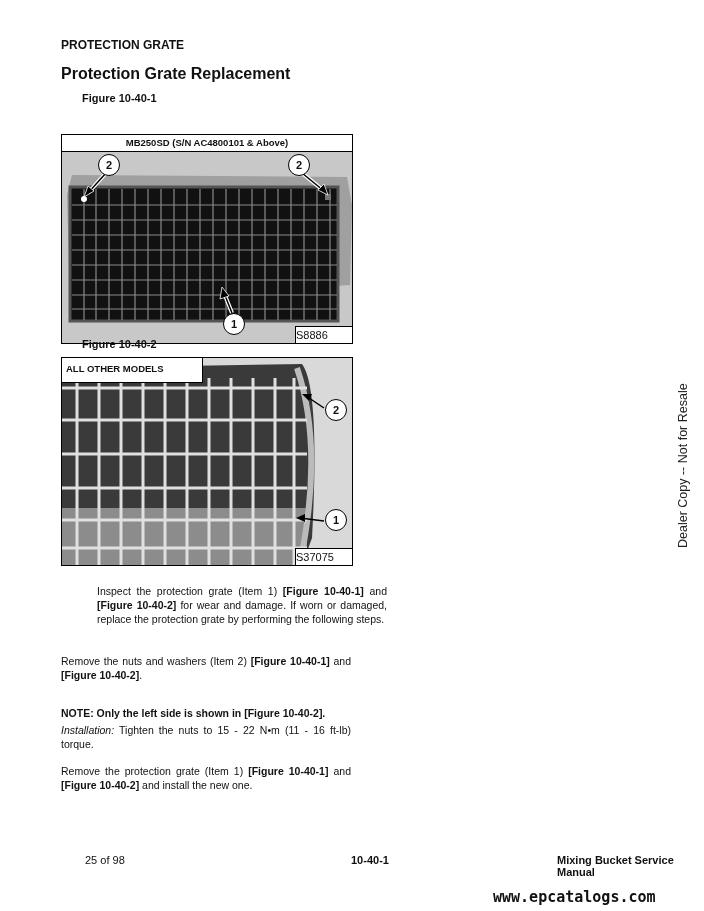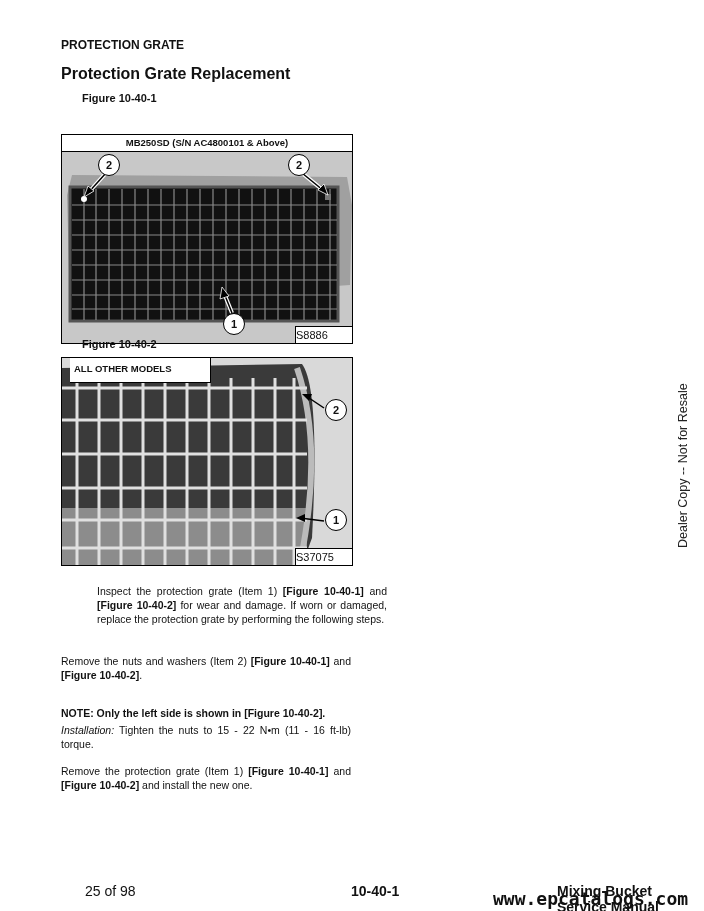--- a/index.html
+++ b/index.html
@@ -8,30 +8,30 @@
     .abs { position:absolute; }
     .h1 { left:61px; top:38px; font-size:12px; font-weight:bold; }
     .h2 { left:61px; top:65px; font-size:16px; font-weight:bold; }
     .figlabel { font-size:11px; font-weight:bold;padding-left:21px; }
     .fig { border:1px solid #000; background:#cfcfcf; overflow:hidden; }
     .fig1 { left:61px; top:110px; width:290px; height:208px;margin-top:24px; }
     .fig2 { left:61px; top:357px; width:290px; height:207px; }
     .fig1-title { position:absolute; left:0; top:0; width:290px; height:16px; border-bottom:1px solid #000;
       background:#fff; font-size:9.5px; font-weight:bold; text-align:center; line-height:16px; }
     .fig2-title { position:absolute; left:0; top:0; width:141px; height:25px; border-right:1px solid #000;
-      border-bottom:1px solid #000; background:#fff; font-size:9.5px; font-weight:bold; line-height:22px; padding-left:4px; box-sizing:border-box; z-index:3;margin-left:8px;}
+      border-bottom:1px solid #000; background:#fff; font-size:9.5px; font-weight:bold; line-height:22px; padding-left:4px; box-sizing:border-box; z-index:3;}
     .code { position:absolute; right:0; bottom:0; width:56px; height:16px; border-left:1px solid #000; border-top:1px solid #000;
       background:#fff; font-size:11px; text-align:left; line-height:16px; z-index:3; }
     .callout { position:absolute; width:20px; height:20px; border:1.5px solid #000; border-radius:50%; background:#fff;
       font-size:11px; font-weight:bold; text-align:center; line-height:20px; z-index:4; }
     .para { left:61px; width:290px; font-size:10.5px; line-height:14px; text-align:justify; }
     .para b { font-weight:bold; }
-    .footer { font-size:14px; top:883px; }
+    .footer { font-size:11px; top:854px; }
     .side { left:676px; top:548px; transform-origin:0 0; transform:rotate(-90deg); font-size:12.5px; white-space:nowrap; color:#222; }
-    .wm { left:493px; top:888px; font-family:"DejaVu Sans Mono", monospace; font-size:18px; color:#111; font-weight:bold; letter-spacing:0px; }
+    .wm { left:493px; top:888px; font-family:"DejaVu Sans Mono", monospace; font-size:15px; color:#111; font-weight:bold; letter-spacing:0px; }
   </style>
 </head>
 <body>
 
 <div class="abs h1">PROTECTION GRATE</div>
 <div class="abs h2">Protection Grate Replacement</div>
 
 <div class="abs figlabel" style="left:61px;top:92px;">Figure 10-40-1</div>
 <div class="abs fig fig1">
   <div class="fig1-title">MB250SD (S/N AC4800101 &amp; Above)</div>

